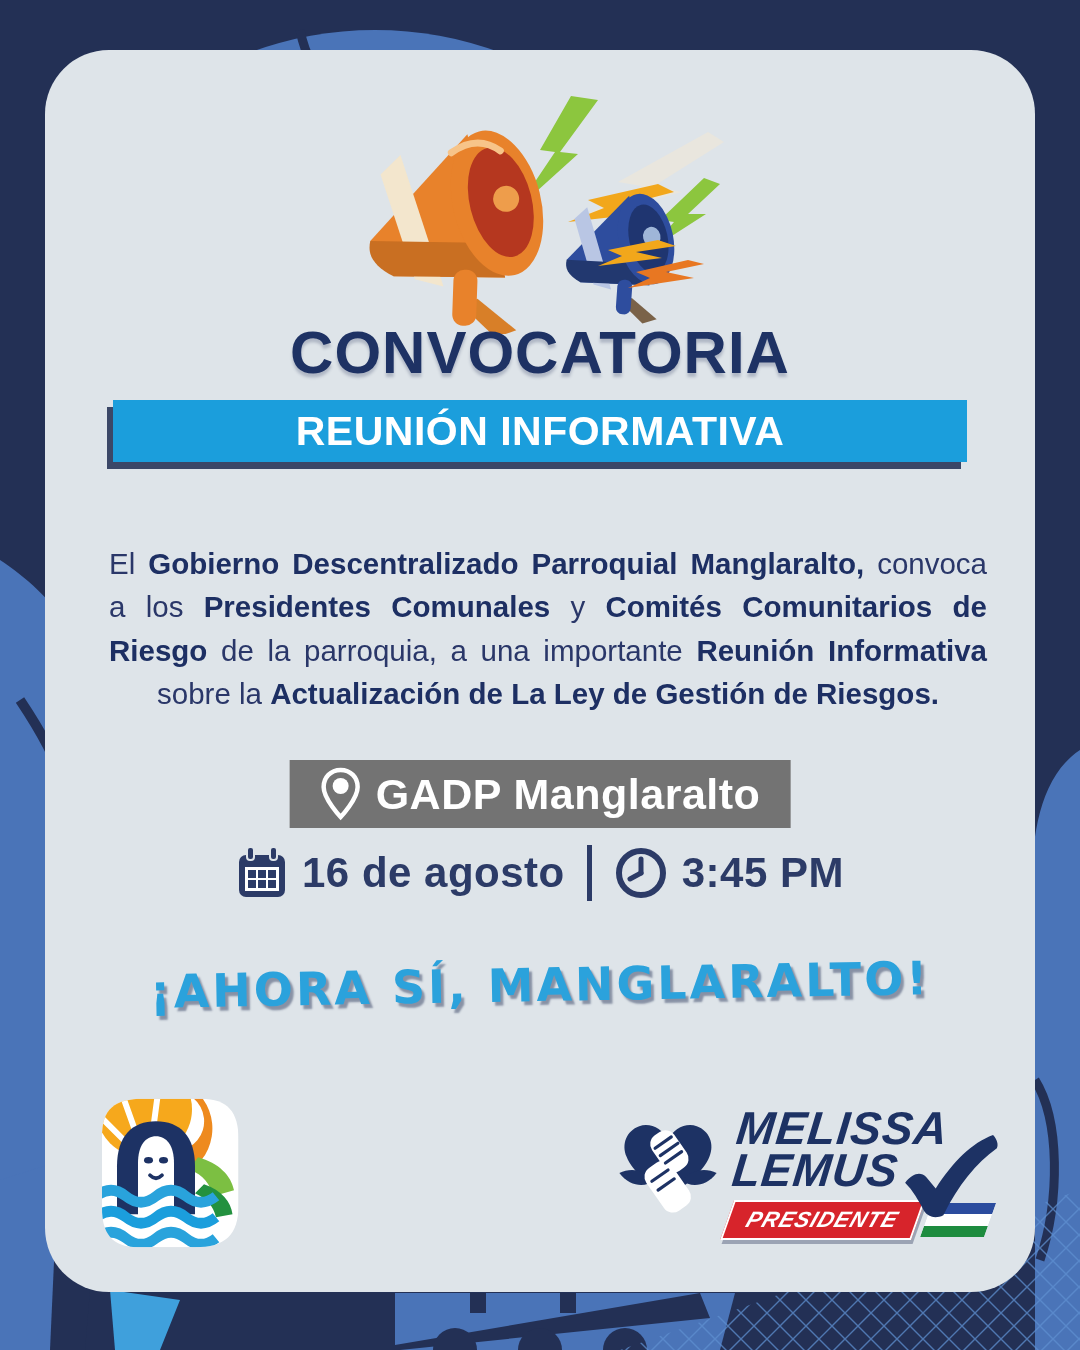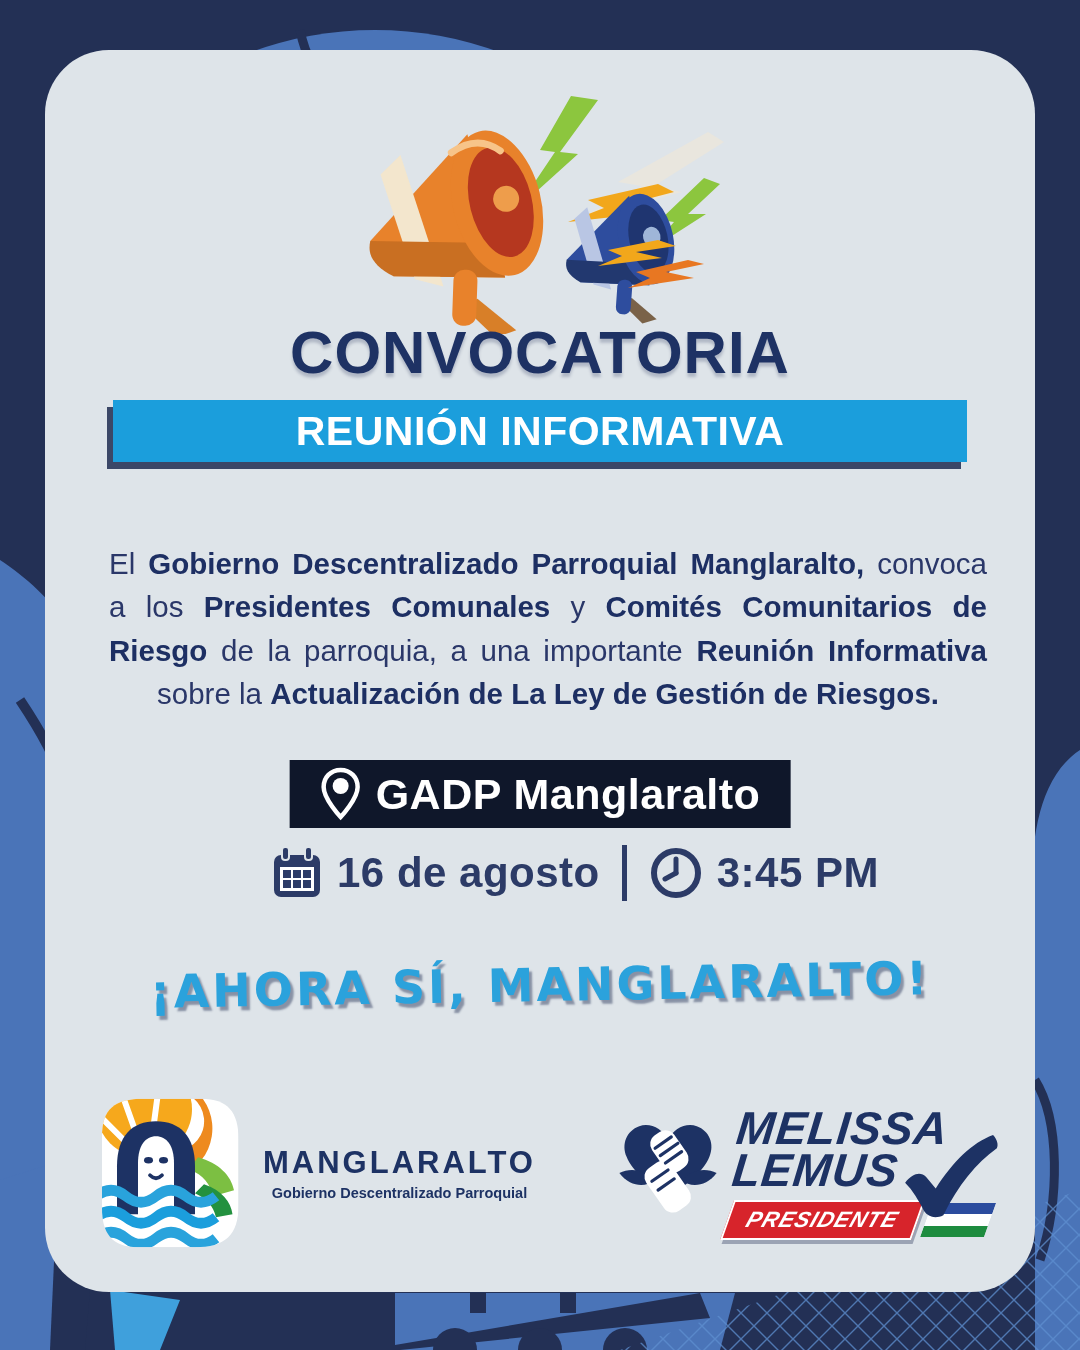--- a/index.html
+++ b/index.html
@@ -34,30 +34,29 @@
   
   .body-text{
     position:absolute;top:492px;left:64px;right:48px;margin:0;
     font-size:29.5px;line-height:1.47;color:#2a3769;
     text-align:justify;text-align-last:center;
   }
   .body-text strong{color:#1d2f63;}
   
   .loc-banner{
     position:absolute;top:710px;left:50%;transform:translateX(-50%);
-    height:68px;background:#0f172a;display:flex;align-items:center;
+    height:68px;background:#737373;display:flex;align-items:center;
     padding:0 30px;gap:14px;white-space:nowrap;
   }
   .loc-banner .loc-text{color:#fff;font-size:43px;font-weight:800;letter-spacing:.5px;}
   
   .datetime-row{
     position:absolute;top:795px;left:0;width:100%;
     display:flex;align-items:center;justify-content:center;gap:14px;
     color:#2c3b67;
-    padding-left:35px;
   }
   .datetime-row .dt-text{font-size:42px;font-weight:800;letter-spacing:.5px;}
   .dt-divider{width:5px;height:56px;background:#2c3b67;margin:0 8px;}
   
   .slogan{
     position:absolute;top:908px;left:0;width:100%;text-align:center;
     font-size:46px;font-weight:800;letter-spacing:3px;color:#2ba2dc;
     transform:rotate(-1deg);
     text-shadow:3px 4px 2px rgba(32,44,82,.45);
     font-family:"DejaVu Sans", sans-serif;
@@ -226,24 +225,20 @@
           <path d="M16,78 L16,46 C16,26 26,16 42,16 C58,16 68,26 68,46 L68,78 Z" fill="#1d3264"></path>
           <path d="M30,80 L30,44 C30,32 35,26 42,26 C49,26 54,32 54,44 L54,80 Z" fill="#ffffff"></path>
           <ellipse cx="37" cy="42" rx="3" ry="2.2" fill="#1d3264"></ellipse>
           <ellipse cx="47" cy="42" rx="3" ry="2.2" fill="#1d3264"></ellipse>
           <path d="M38,52 Q42,56 46,52" stroke="#1d3264" stroke-width="2.5" fill="none" stroke-linecap="round"></path>
           <path d="M2,66 Q12,58 22,66 T42,66 T62,66 T82,66" stroke="#29a3dc" stroke-width="7" fill="none"></path>
           <path d="M2,80 Q12,72 22,80 T42,80 T62,80 T82,80" stroke="#1b9edc" stroke-width="7" fill="none"></path>
           <path d="M2,94 Q12,86 22,94 T42,94 T62,94 T82,94" stroke="#29a3dc" stroke-width="7" fill="none"></path>
         </g>
       </svg>
-      <div class="org-text">
-        <span class="org-name">MANGLARALTO</span>
-        <span class="org-subtitle">Gobierno Descentralizado Parroquial</span>
-      </div>
     </div>
 
     <div class="candidate-logo">
       <svg width="108" height="112" viewBox="0 0 120 124" xmlns="http://www.w3.org/2000/svg">
         <path d="M60,26 C66,12 80,6 92,10 C106,15 112,30 106,44 C100,60 78,78 60,88 C42,78 20,60 14,44 C8,30 14,15 28,10 C40,6 54,12 60,26 Z" fill="#1d3264"></path>
         <path d="M6,62 C18,56 34,58 44,70 C36,78 18,78 6,62 Z" fill="#1d3264"></path>
         <path d="M114,62 C102,56 86,58 76,70 C84,78 102,78 114,62 Z" fill="#1d3264"></path>
         <g transform="rotate(-35 60 55)">
           <rect x="30" y="44" width="34" height="58" rx="12" fill="#ffffff"></rect>
           <rect x="56" y="18" width="30" height="48" rx="12" fill="#ffffff"></rect>

